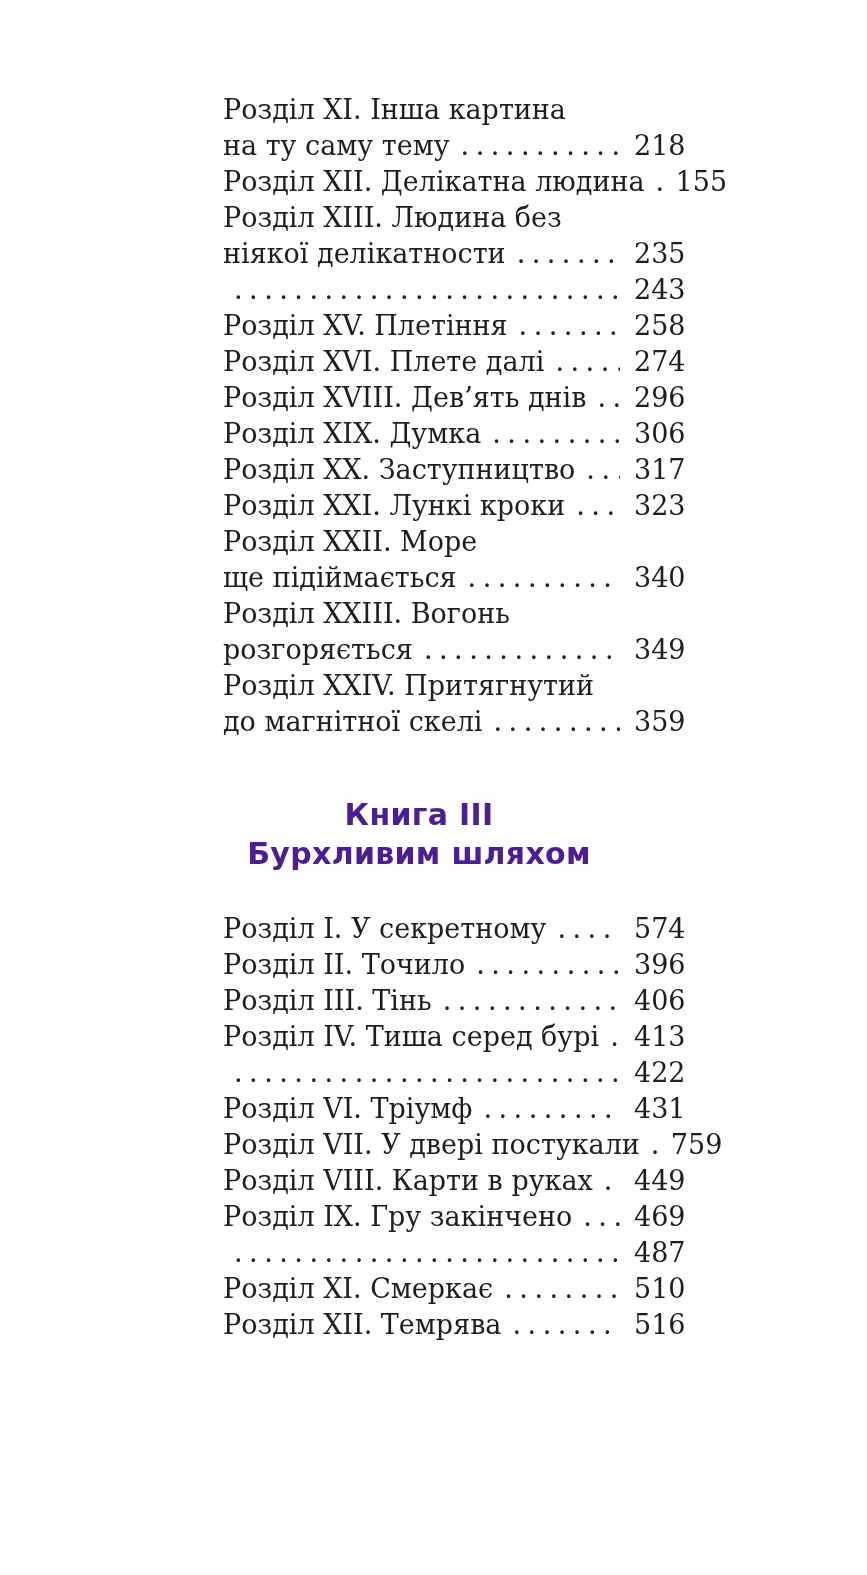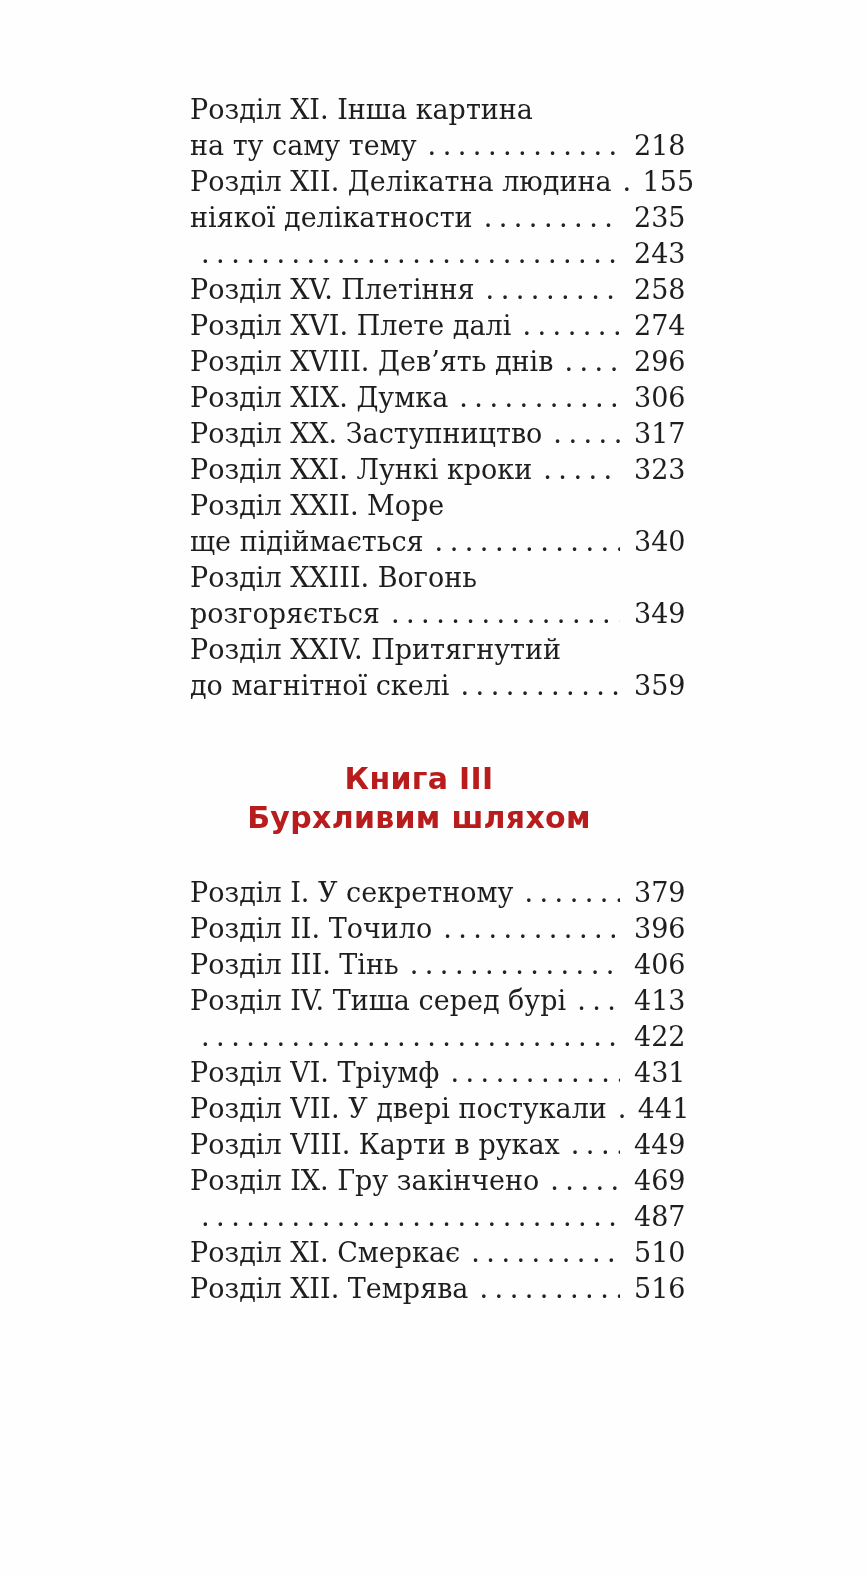--- a/index.html
+++ b/index.html
@@ -20,20 +20,21 @@
     left: 190px;
     top: 92px;
     width: 516px;
   }
   .toc-row {
     display: flex;
     height: 36px;
     font-size: 27px;
     line-height: 36px;
     white-space: nowrap;
+    margin-left: 33px;
   }
   .toc-text {
     flex: 0 0 auto;
   }
   .leader {
     flex: 1 1 0;
     min-width: 6px;
     overflow: hidden;
     margin: 0 14px 0 11px;
     color: #222;
@@ -49,41 +50,44 @@
   }
   .book-heading {
     width: 458px;
     margin: 55px 0 38px 0;
     text-align: center;
     font-family: "DejaVu Sans", sans-serif;
     font-weight: bold;
     font-size: 30px;
     line-height: 39px;
     letter-spacing: 0.3px;
-    color: #b91c1c;
+    color: #4c1d95;
   }
 </style>
 </head>
 <body>
 
 <div class="toc-content">
 
   <div>
       <div class="toc-row">
         <span class="toc-text">Розділ XI. Інша картина</span>
       </div>
       <div class="toc-row">
         <span class="toc-text">на ту саму тему</span>
         <span class="leader"></span>
         <span class="page-num">218</span>
       </div>
       <div class="toc-row">
         <span class="toc-text">Розділ XII. Делікатна людина</span>
         <span class="leader"></span>
         <span class="page-num">155</span>
+      </div>
+      <div class="toc-row">
+        <span class="toc-text">Розділ XIII. Людина без</span>
       </div>
       <div class="toc-row">
         <span class="toc-text">ніякої делікатности</span>
         <span class="leader"></span>
         <span class="page-num">235</span>
       </div>
       <div class="toc-row">
         <span class="leader"></span>
         <span class="page-num">243</span>
       </div>
@@ -145,21 +149,21 @@
 
   <div class="book-heading">
     <div>Книга III</div>
     <div>Бурхливим шляхом</div>
   </div>
 
   <div>
       <div class="toc-row">
         <span class="toc-text">Розділ I. У секретному</span>
         <span class="leader"></span>
-        <span class="page-num">379</span>
+        <span class="page-num">574</span>
       </div>
       <div class="toc-row">
         <span class="toc-text">Розділ II. Точило</span>
         <span class="leader"></span>
         <span class="page-num">396</span>
       </div>
       <div class="toc-row">
         <span class="toc-text">Розділ III. Тінь</span>
         <span class="leader"></span>
         <span class="page-num">406</span>
@@ -174,21 +178,21 @@
         <span class="page-num">422</span>
       </div>
       <div class="toc-row">
         <span class="toc-text">Розділ VI. Тріумф</span>
         <span class="leader"></span>
         <span class="page-num">431</span>
       </div>
       <div class="toc-row">
         <span class="toc-text">Розділ VII. У двері постукали</span>
         <span class="leader"></span>
-        <span class="page-num">441</span>
+        <span class="page-num">759</span>
       </div>
       <div class="toc-row">
         <span class="toc-text">Розділ VIII. Карти в руках</span>
         <span class="leader"></span>
         <span class="page-num">449</span>
       </div>
       <div class="toc-row">
         <span class="toc-text">Розділ IX. Гру закінчено</span>
         <span class="leader"></span>
         <span class="page-num">469</span>

